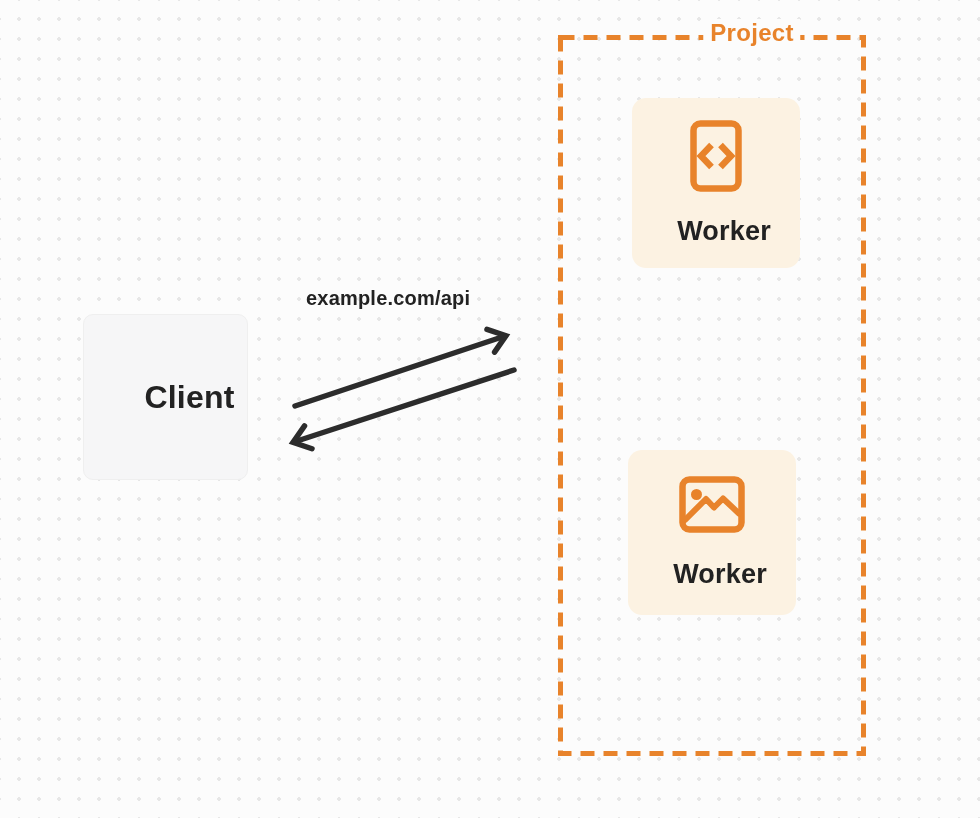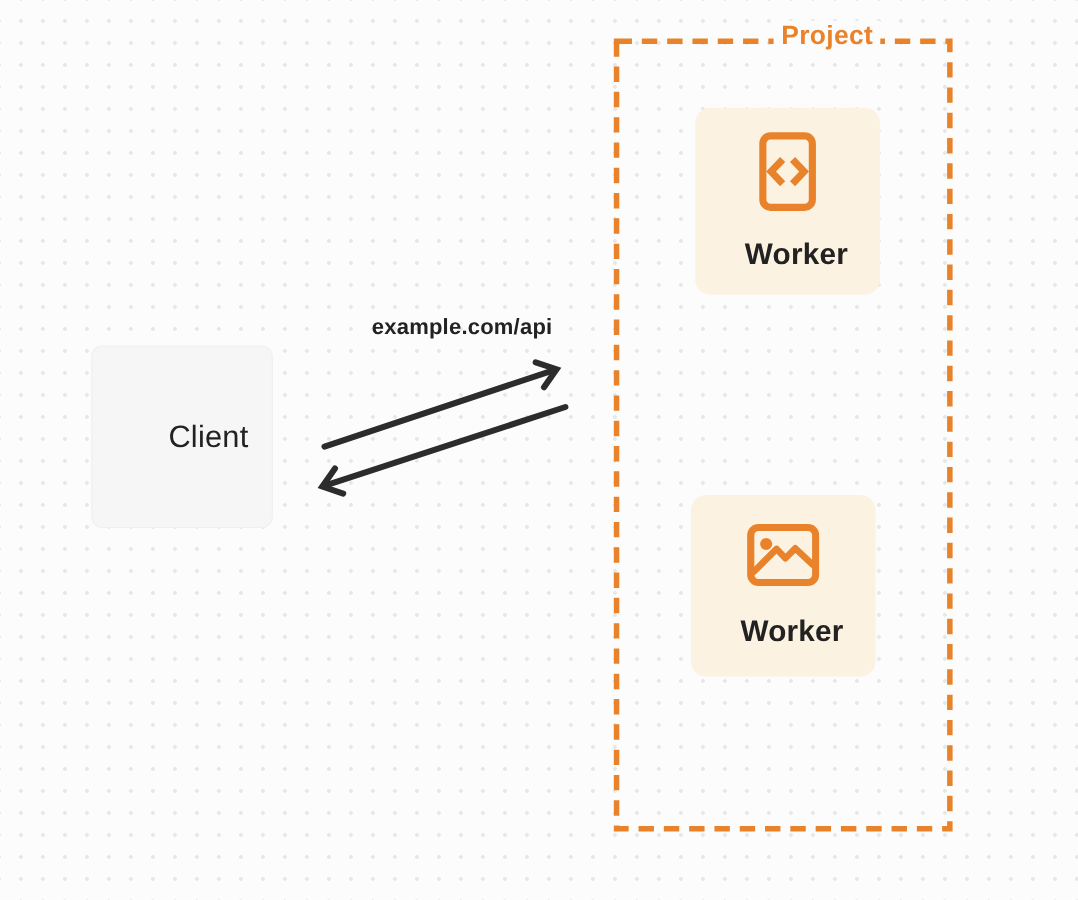--- a/index.html
+++ b/index.html
@@ -30,33 +30,32 @@
   .client-card {
     position: absolute;
     left: 83px; top: 314px;
     width: 165px; height: 166px;
     background: var(--client_bg);
     border: 1px solid #EFEFEF;
     border-radius: 10px;
     display: flex; align-items: center; justify-content: center;
   }
   .client-card .label {
-    font-size: 28px; font-weight: 400; color: var(--ink);
+    font-size: 32px; font-weight: 700; color: var(--ink);
     letter-spacing: 0.2px;
     margin-left: 48px;
   }
 
   
   .request-label {
     position: absolute;
     left: 306px; top: 287px;
     font-size: 20px; font-weight: 700; color: var(--ink);
     letter-spacing: 0.2px;
     white-space: nowrap;
-    margin-left: 32px;
   }
 
   
   .arrows {
     position: absolute;
     left: 270px; top: 320px;
     width: 260px; height: 140px;
     overflow: visible;
   }
   .arrows line { stroke: var(--arrow_ink); stroke-width: 5.5; stroke-linecap: round; }

